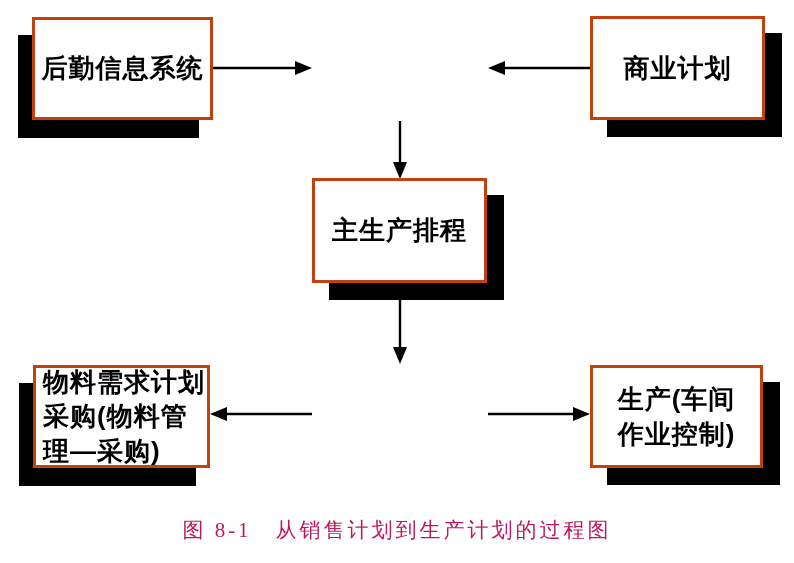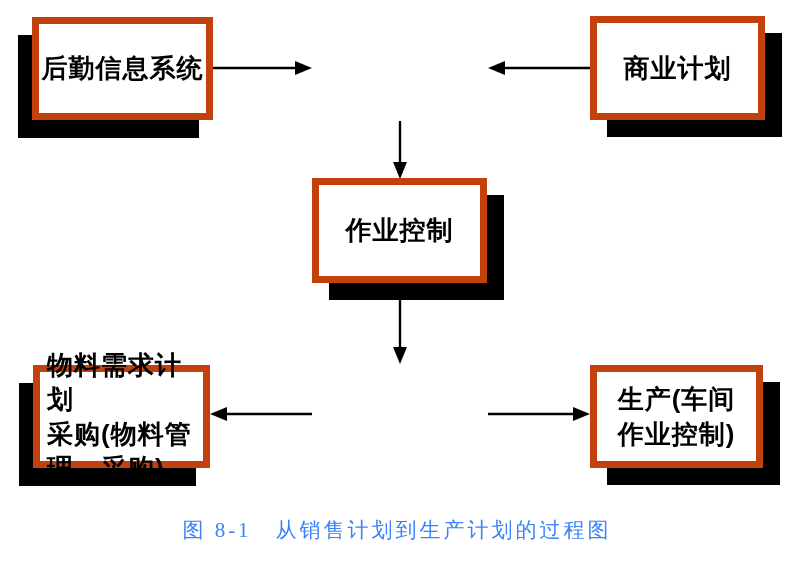--- a/index.html
+++ b/index.html
@@ -24,21 +24,21 @@
     width: 100%; height: 100%;
     background: #000;
   }
   .shadow-left  .shadow { left: -14px; top: 18px; }
   .shadow-right .shadow { left: 17px;  top: 17px; }
   .box .face {
     position: absolute;
     left: 0; top: 0; right: 0; bottom: 0;
     box-sizing: border-box;
     background: #fff;
-    border: 7px solid #c2410c;
+    border: 3px solid #c2410c;
     display: flex;
     align-items: center;
     justify-content: center;
   }
   .box .label {
     font-weight: bold;
     font-size: 26px;
     color: #000;
     letter-spacing: 1px;
     white-space: pre-line;
@@ -54,21 +54,21 @@
   .b6 { left: 312px; top: 364px; width: 176px; height: 104px; }
   .b7 { left: 590px; top: 365px; width: 173px; height: 103px; }
   .b5 .face { justify-content: flex-start; padding-left: 7px; }
   .caption {
     position: absolute;
     left: 0; right: 0;
     top: 516px;
     text-align: center;
     font-family: "Liberation Serif", "DejaVu Serif", serif;
     font-size: 21px;
-    color: #3b82f6;
+    color: #be185d;
     letter-spacing: 3px;
   }
 </style>
 </head>
 <body>
 
 <div class="stage">
 
   <svg class="arrows" viewBox="0 0 794 563" xmlns="http://www.w3.org/2000/svg">
     <g>
@@ -108,21 +108,21 @@
   <div class="box b3 shadow-right">
     <div class="shadow"></div>
     <div class="face">
       <span class="label">商业计划</span>
     </div>
   </div>
 
   <div class="box b4 shadow-right">
     <div class="shadow"></div>
     <div class="face">
-      <span class="label">作业控制</span>
+      <span class="label">主生产排程</span>
     </div>
   </div>
 
   <div class="box b5 shadow-left">
     <div class="shadow"></div>
     <div class="face">
       <span class="label align-left">物料需求计划
 采购(物料管
 理—采购)</span>
     </div>

